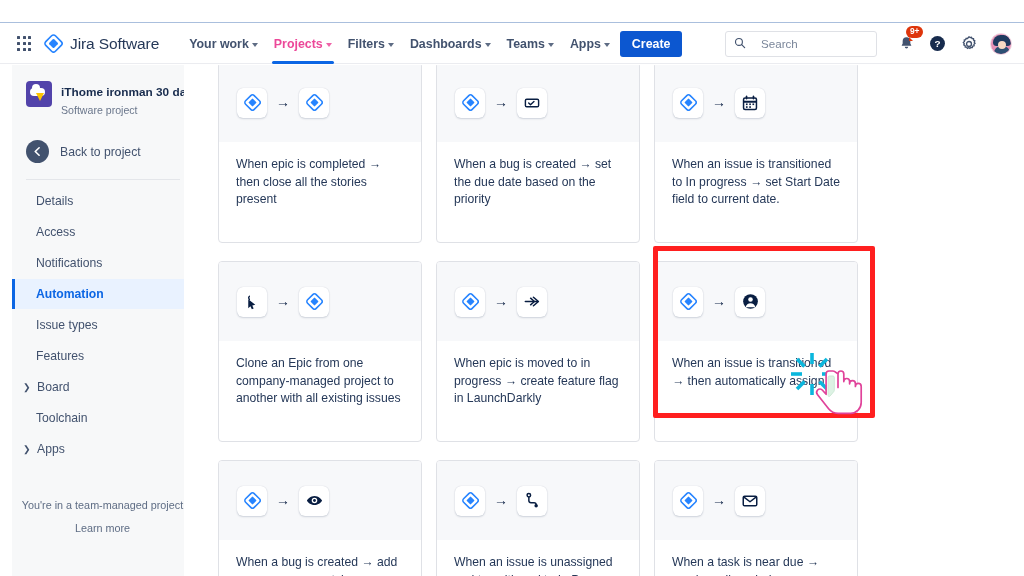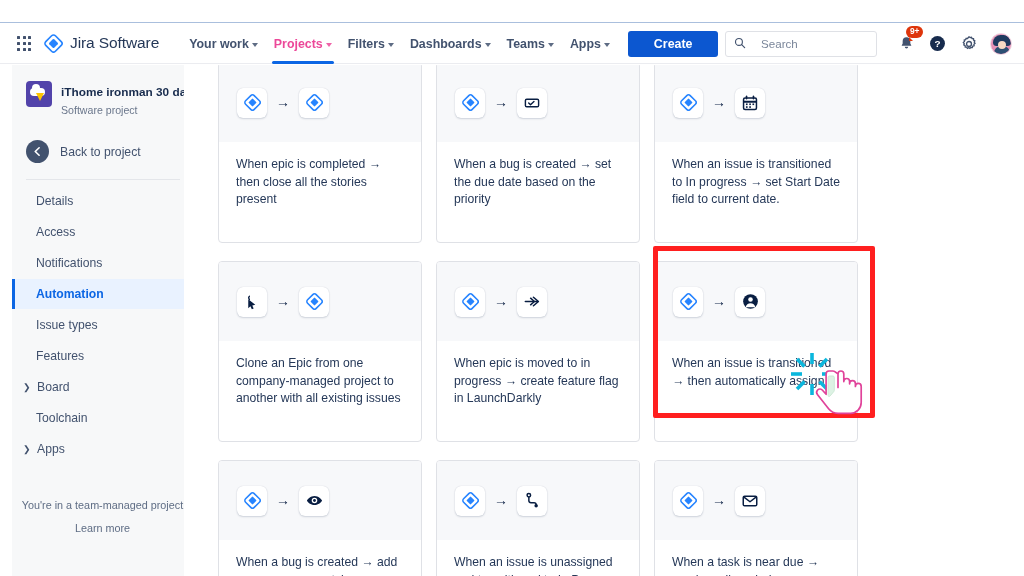--- a/index.html
+++ b/index.html
@@ -29,21 +29,21 @@
   }
   .appswitcher {
     width: 20px; height: 20px; margin-left: 14px; margin-right: 10px;
     display: grid; grid-template-columns: repeat(3, 3px);
     grid-template-rows: repeat(3, 3px); gap: 2.6px;
     align-content: center; justify-content: center;
     cursor: pointer;
   }
   .appswitcher i { background: #42526e; border-radius: 0.5px; display: block; width: 3px; height: 3px; }
 
-  .brand { display: flex; align-items: flex-start; gap: 7px; margin-right: 22px; cursor: pointer; }
+  .brand { display: flex; align-items: center; gap: 7px; margin-right: 22px; cursor: pointer; }
   .brand-logo { width: 19px; height: 19px; position: relative; }
   .brand-name { font-size: 15.5px; color: #253858; letter-spacing: -0.1px; white-space: nowrap; }
 
   .navitem {
     display: flex; align-items: center; gap: 3px;
     font-size: 12.4px; color: #42526e; font-weight: bold;
     height: 40px; padding: 8px 8px; cursor: pointer; position: relative;
     white-space: nowrap;
   }
   .navitem.active { color: #ec4899; }
@@ -52,21 +52,21 @@
     height: 2.5px; background: #0c66e4; border-radius: 2px;
   }
   .chev {
     width: 0; height: 0; border-left: 3.4px solid transparent;
     border-right: 3.4px solid transparent; border-top: 4px solid currentColor;
     opacity: .85; margin-top: 2px;
   }
 
   .create-btn {
     background: #0c57d0; color: #fff; font-size: 12.4px; font-weight: bold;
-    border: none; border-radius: 3px; padding: 6px 26px; margin-left: 10px;
+    border: none; border-radius: 3px; padding: 6px 12px; margin-left: 2px;
     cursor: pointer; white-space: nowrap;
   }
 
   .topnav-right {
     margin-left: auto; display: flex; align-items: center; gap: 0px; padding-right: 12px;
   }
   .searchbox {
     display: flex; align-items: center; gap: 15px;
     width: 152px; height: 26px; padding: 0 8px;
     border: 1.3px solid #dfe1e6; border-radius: 3px; background: #fff;

